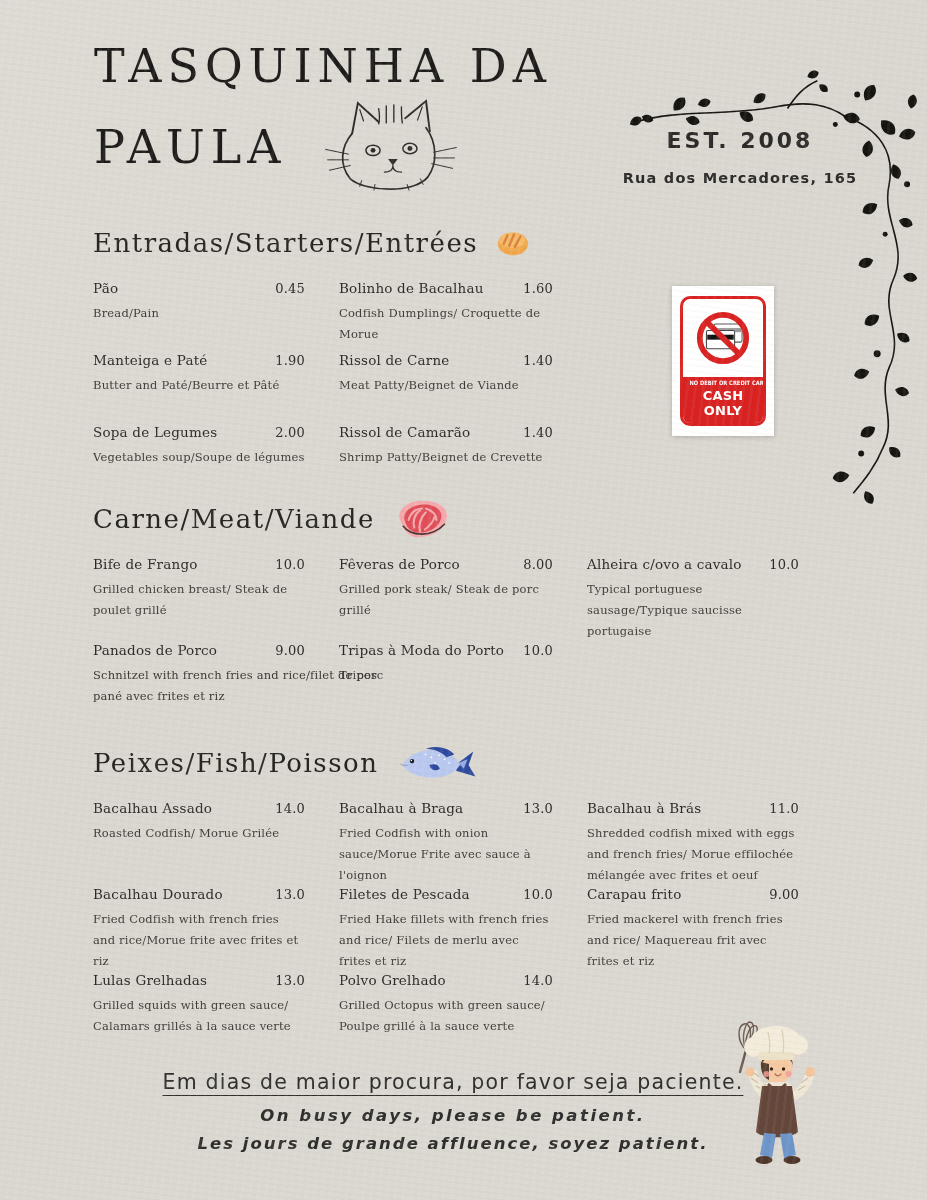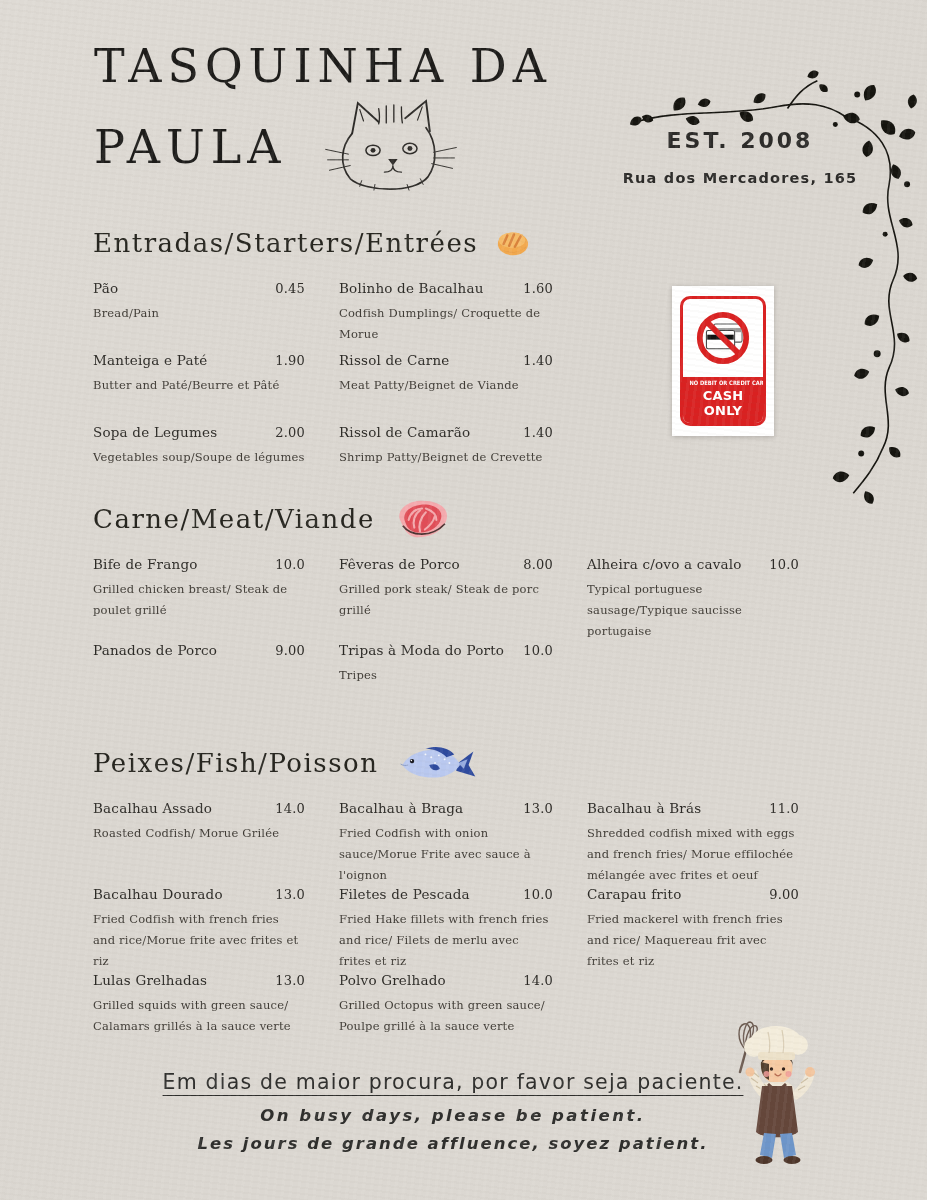--- a/index.html
+++ b/index.html
@@ -254,20 +254,21 @@
             <span class="item-name">Alheira c/ovo a cavalo</span>
             <span class="item-price">10.0</span>
           </div>
           <div class="item-desc">Typical portuguese sausage/Typique saucisse portugaise</div>
         </div>
         <div class="menu-item">
           <div class="item-line">
             <span class="item-name">Panados de Porco</span>
             <span class="item-price">9.00</span>
           </div>
+          <div class="item-desc wide">Schnitzel with french fries and rice/filet de porc pané avec frites et riz</div>
         </div>
         <div class="menu-item">
           <div class="item-line">
             <span class="item-name">Tripas à Moda do Porto</span>
             <span class="item-price">10.0</span>
           </div>
           <div class="item-desc">Tripes</div>
         </div>
         <div class="menu-item"></div>
       </div>

